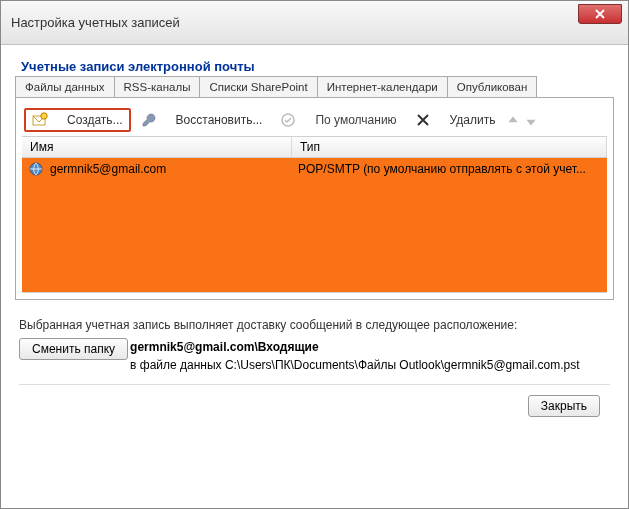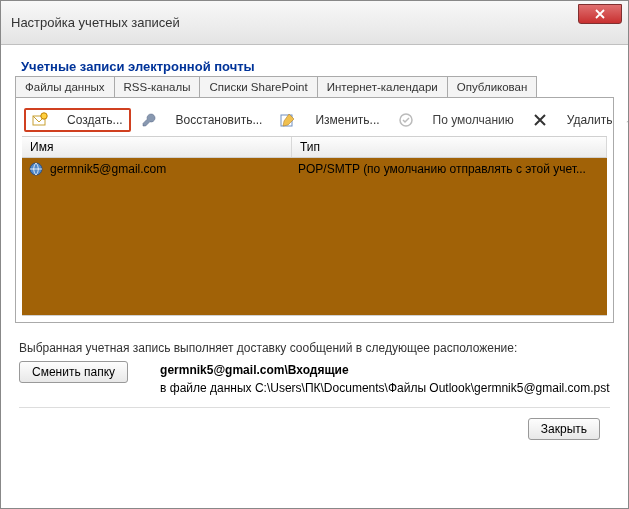--- a/index.html
+++ b/index.html
@@ -107,42 +107,42 @@
     border-left: none; border-right: none;
     font-size: 12px;
   }
   .listhdr > div {
     padding: 3px 8px;
     border-right: 1px solid #d8d8d8;
   }
   .col-name { width: 270px; }
   .col-type { flex: 1; }
   .listbody {
-    height: 158px;
+    height: 135px;
     border-bottom: 1px solid #d0d0d0;
-    background: #a16207;
+    background: #f97316;
     overflow: hidden;
   }
   .row {
     display: flex;
     align-items: center;
     padding: 3px 6px;
     font-size: 12px;
   }
   .row .col-name { display: flex; align-items: center; gap: 6px; }
   .ellipsis { white-space: nowrap; overflow: hidden; text-overflow: ellipsis; }
   .footer-info {
     margin: 18px 4px 6px 4px;
     font-size: 12px;
     color: #333;
   }
   .folder-row {
     display: flex;
     align-items: flex-start;
-    gap: 32px;
+    gap: 2px;
     margin: 6px 4px;
   }
   .btn {
     padding: 3px 12px;
     border: 1px solid #999;
     background: linear-gradient(#fdfdfd,#e8e8e8);
     border-radius: 3px;
     font-size: 12px;
     cursor: default;
   }
@@ -194,29 +194,20 @@
         </span>
         <span>Создать...</span>
       </div>
       <div class="tbtn">
         <span class="ticon">
           <svg viewBox="0 0 16 16">
               <path d="M10 2a4 4 0 0 0-3.8 5.2L2 11.4V14h2.6l4.2-4.2A4 4 0 1 0 10 2z" fill="#8898b0" stroke="#506080" stroke-width="0.5"></path>
             </svg>
         </span>
         <span>Восстановить...</span>
-      </div>
-      <div class="tbtn">
-        <span class="ticon">
-          <svg viewBox="0 0 16 16">
-              <rect x="1" y="3" width="11" height="11" fill="#fff" stroke="#7090c0"></rect>
-              <path d="M9 2l5 5-6 6-5 1 1-5z" fill="#f0c050" stroke="#a07020" stroke-width="0.5"></path>
-            </svg>
-        </span>
-        <span>Изменить...</span>
       </div>
       <div class="tbtn disabled">
         <span class="ticon">
           <svg viewBox="0 0 16 16">
               <circle cx="8" cy="8" r="6" fill="none" stroke="#bbb" stroke-width="1.5"></circle>
               <path d="M5 8l2 2 4-4" fill="none" stroke="#bbb" stroke-width="1.5"></path>
             </svg>
         </span>
         <span>По умолчанию</span>
       </div>

